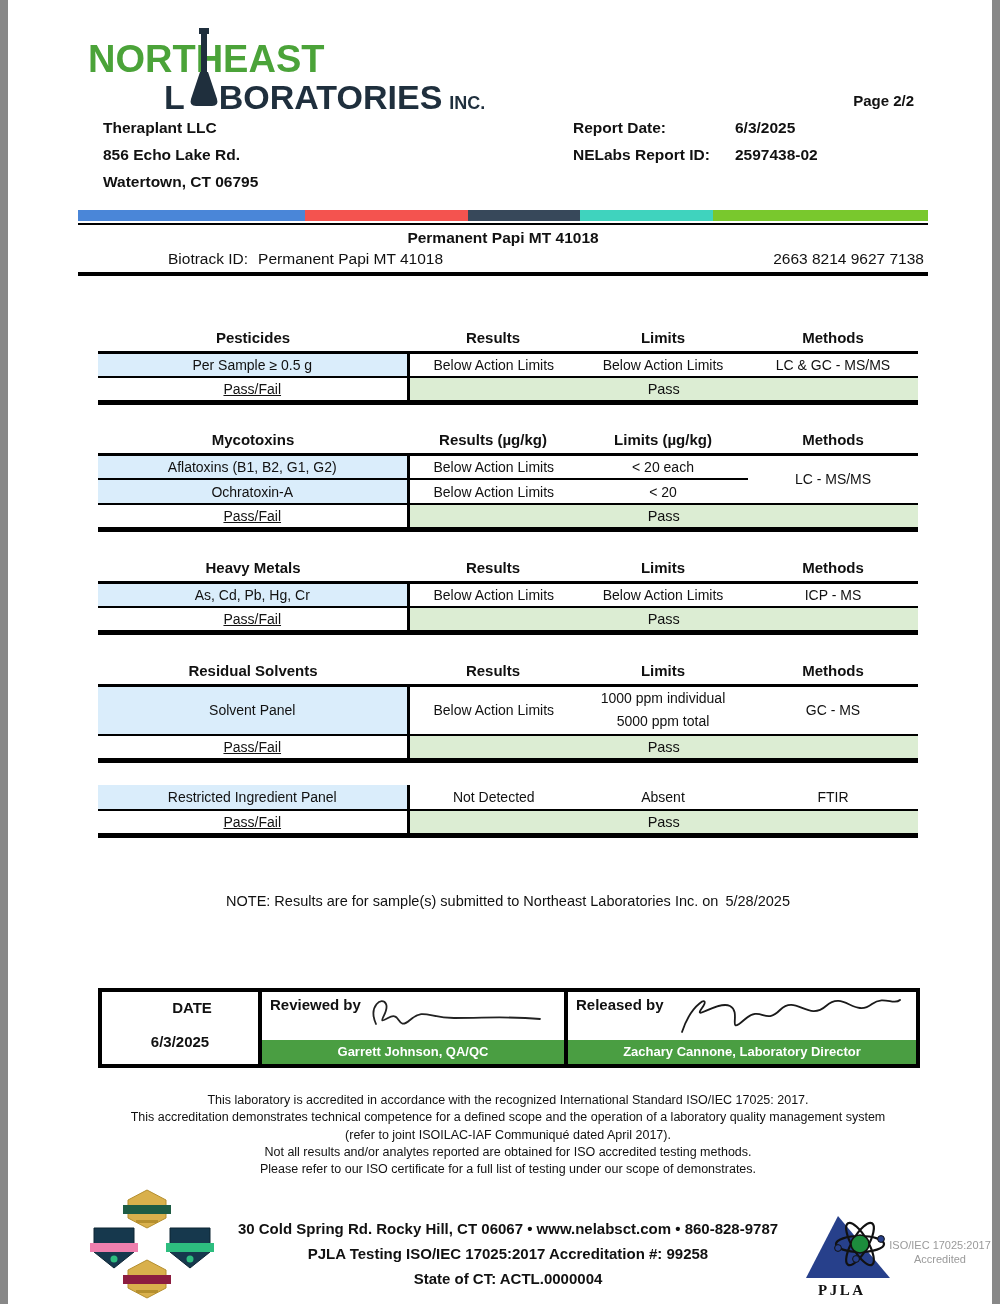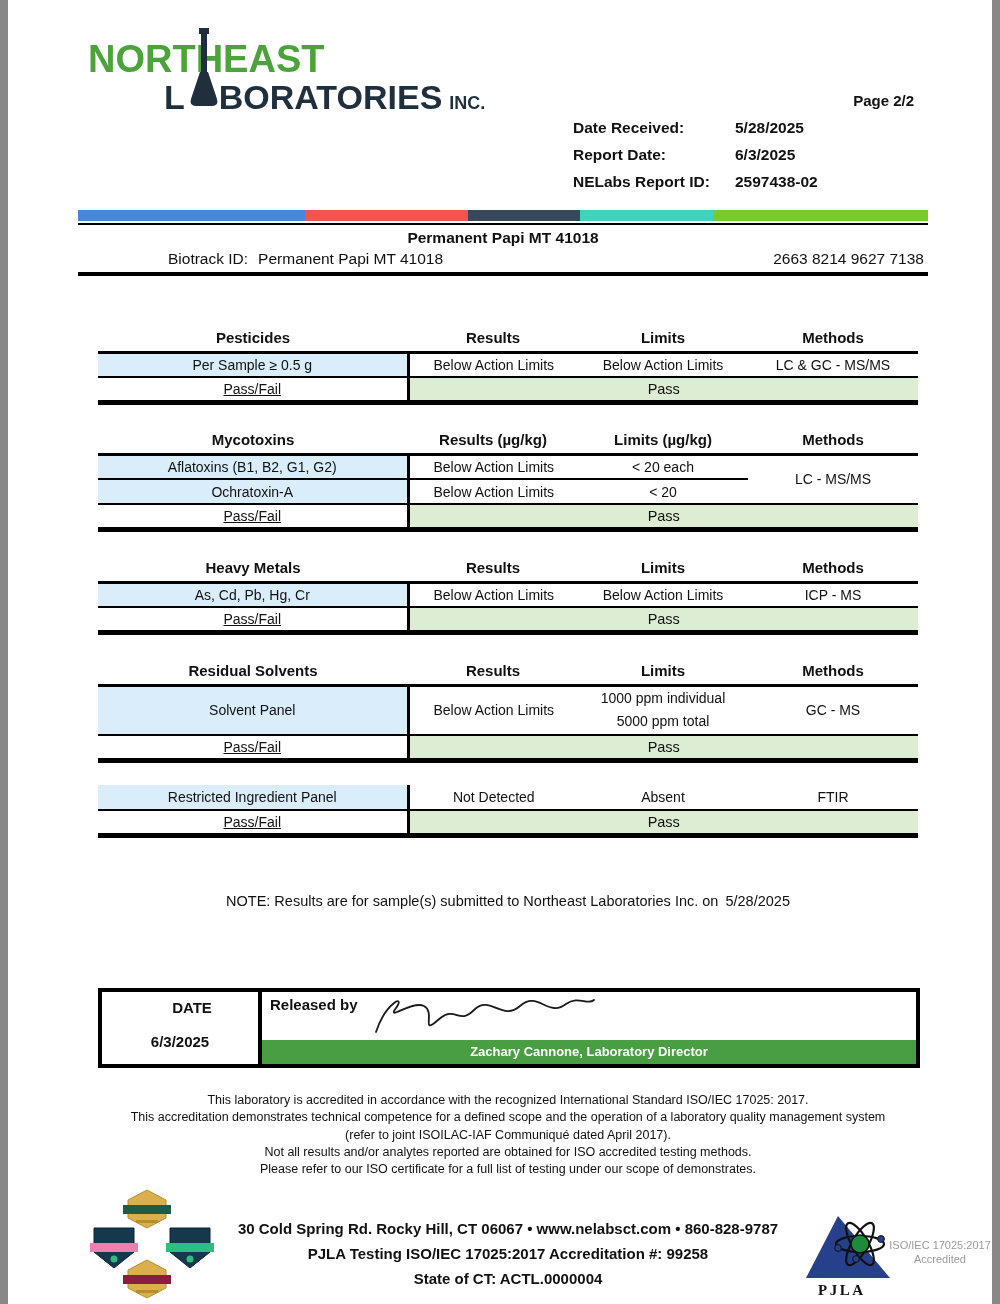--- a/index.html
+++ b/index.html
@@ -90,26 +90,27 @@
       <g fill="#1f2f3d">
         <rect x="15" y="0" width="10" height="6"></rect>
         <rect x="17" y="6" width="6" height="40"></rect>
         <path d="M16,44 L24,44 L33,71 q2,7 -5,7 L12,78 q-7,0 -5,-7 Z"></path>
       </g>
     </svg>
   </div>
 
   <div class="page-label">Page 2/2</div>
 
+  <div class="client">
+    <div>Theraplant LLC</div>
+    <div>856 Echo Lake Rd.</div>
+    <div>Watertown, CT 06795</div>
+  </div>
 
   <div class="meta">
-    <div class="meta-row">
-      <span class="meta-label">Date Received:</span>
-      <span>5/28/2025</span>
-    </div>
     <div class="meta-row">
       <span class="meta-label">Report Date:</span>
       <span>6/3/2025</span>
     </div>
     <div class="meta-row">
       <span class="meta-label">NELabs Report ID:</span>
       <span>2597438-02</span>
     </div>
   </div>
 
@@ -271,20 +272,27 @@
     </table>
 
   <div class="note">
     <span>NOTE: Results are for sample(s) submitted to Northeast Laboratories Inc. on</span><span class="nd">5/28/2025</span>
   </div>
 
   <div class="signoff">
     <div class="sig-date">
       <div class="dh">DATE</div>
       <div class="dv">6/3/2025</div>
+    </div>
+    <div class="sig-cell sig-mid">
+      <span class="sig-label">Reviewed by</span>
+      <svg class="sig-script" style="left:96px" width="200" height="46" viewBox="0 0 200 46">
+        <path d="M18,32 C10,14 24,4 28,12 C32,20 16,34 30,26 C44,18 38,40 52,28 C66,16 70,26 96,26 C130,26 150,24 182,27" fill="none" stroke="#222" stroke-width="1.8" stroke-linecap="round"></path>
+      </svg>
+      <div class="sig-bar">Garrett Johnson, QA/QC</div>
     </div>
     <div class="sig-cell sig-right">
       <span class="sig-label">Released by</span>
       <svg class="sig-script" style="left:100px" width="240" height="50" viewBox="0 0 240 50">
         <path d="M14,40 C24,10 44,2 34,16 C24,30 50,8 62,14 C74,20 58,44 76,28 C94,12 96,34 112,18 C128,2 140,30 158,14 C176,-2 186,26 204,12 C216,3 226,14 232,8" fill="none" stroke="#1a1a1a" stroke-width="1.8" stroke-linecap="round"></path>
       </svg>
       <div class="sig-bar">Zachary Cannone, Laboratory Director</div>
     </div>
   </div>
 

